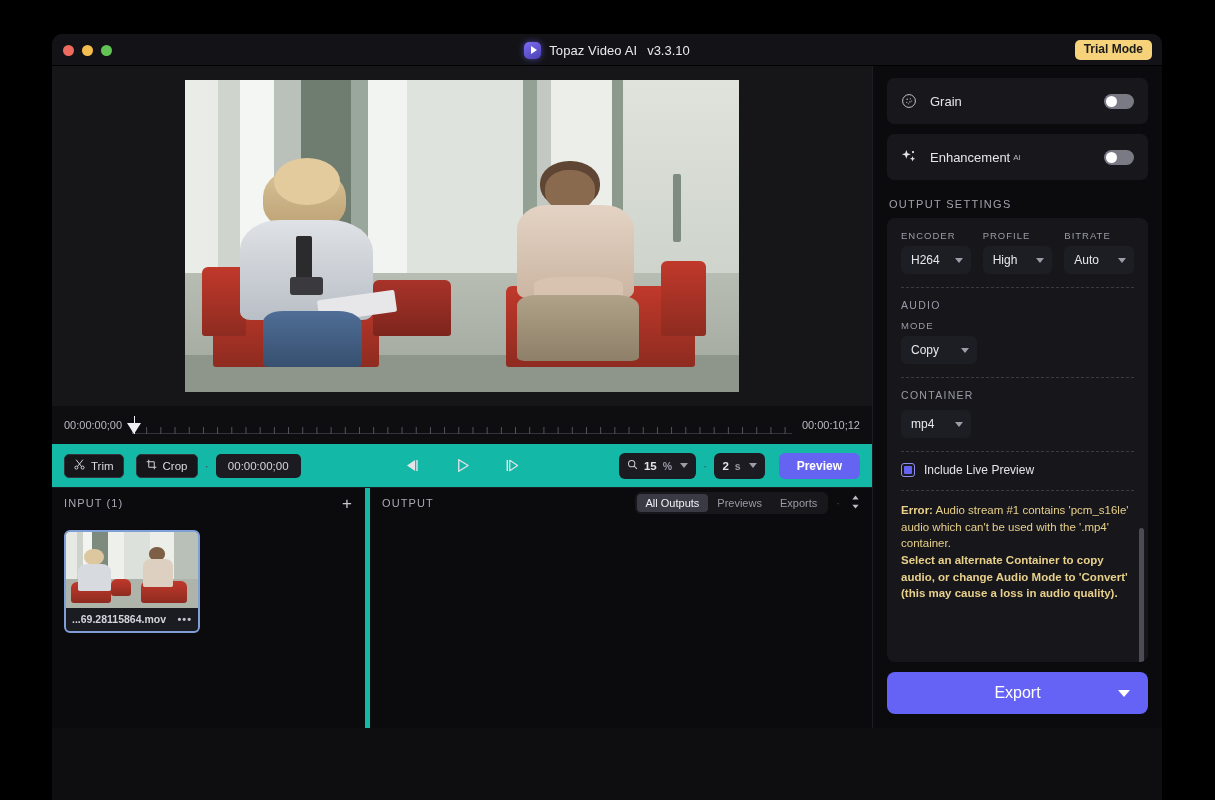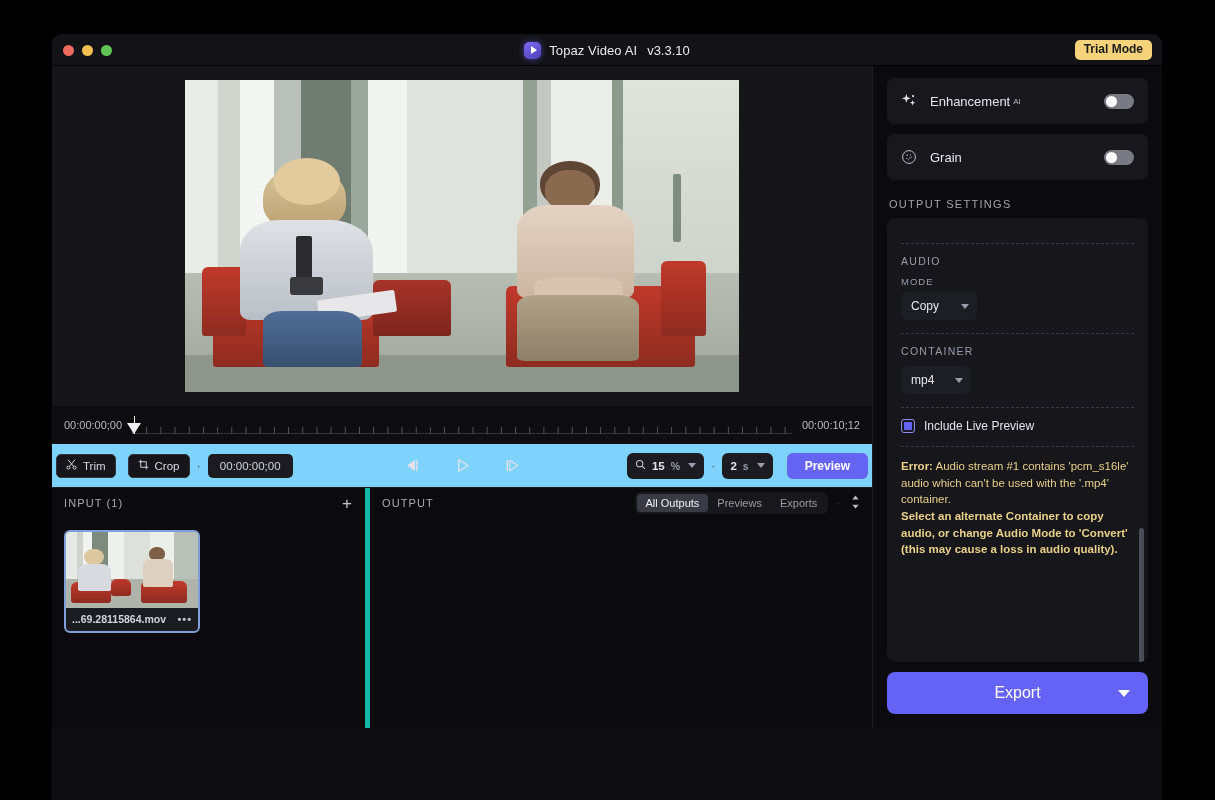--- a/index.html
+++ b/index.html
@@ -150,23 +150,23 @@
     border-top: 11px solid #f0f0f4;
     transform: translateX(-7px);
   }
   #playhead-stem {
     position: absolute; left: 2px; bottom: 2px; width: 1px; height: 18px;
     background: #f0f0f4;
   }
 
   
   #transport {
-    height: 44px; background: #7dd3fc;
+    height: 44px; background: #14b8a6;
     display: flex; align-items: center;
-    padding: 0 4px;
+    padding: 0 12px;
     border-bottom: 1px solid #1c1c21;
     position: relative;
   }
   .tbtn {
     height: 24px; display: inline-flex; align-items: center; gap: 6px;
     border: 1px solid #33333c; border-radius: 5px;
     background: #15151a; color: #d9d9e0;
     font-size: 11.5px; padding: 0 9px;
   }
   .sep-dot { color: #4a4a55; margin: 0 7px; font-size: 13px; }
@@ -531,55 +531,78 @@
           </div>
           <div></div>
         </div>
       </div>
     </div>
 
     <div id="right-col">
 
       <div class="mod-card">
         <span class="mod-ico">
-          <svg width="16" height="16" viewBox="0 0 18 18" fill="#e2e2ea">
-            <polygon points="6,1 7.3,4.7 11,6 7.3,7.3 6,11 4.7,7.3 1,6 4.7,4.7"></polygon>
-            <polygon points="13,8 13.8,10.2 16,11 13.8,11.8 13,14 12.2,11.8 10,11 12.2,10.2"></polygon>
-            <circle cx="13.5" cy="3.5" r="1.3"></circle>
-          </svg>
-        </span>
-        <span class="mod-name">Enhancement</span>
-        <span class="mod-sup">AI</span>
-        <div class="toggle">
-            <div class="knob"></div>
-          </div>
-      </div>
-
-      <div class="mod-card">
-        <span class="mod-ico">
           <svg width="16" height="16" viewBox="0 0 18 18" fill="none">
             <circle cx="9" cy="9" r="7.2" stroke="#c6c6d0" stroke-width="1.1"></circle>
             <circle cx="7" cy="7" r=".8" fill="#c6c6d0"></circle>
               <circle cx="10.5" cy="6.5" r=".7" fill="#c6c6d0"></circle>
             <circle cx="6.5" cy="10.5" r=".7" fill="#c6c6d0"></circle>
               <circle cx="10" cy="10" r=".8" fill="#c6c6d0"></circle>
             <circle cx="12" cy="9" r=".6" fill="#c6c6d0"></circle>
               <circle cx="8.3" cy="12" r=".6" fill="#c6c6d0"></circle>
           </svg>
         </span>
         <span class="mod-name">Grain</span>
         <div class="toggle">
             <div class="knob"></div>
           </div>
       </div>
 
+      <div class="mod-card">
+        <span class="mod-ico">
+          <svg width="16" height="16" viewBox="0 0 18 18" fill="#e2e2ea">
+            <polygon points="6,1 7.3,4.7 11,6 7.3,7.3 6,11 4.7,7.3 1,6 4.7,4.7"></polygon>
+            <polygon points="13,8 13.8,10.2 16,11 13.8,11.8 13,14 12.2,11.8 10,11 12.2,10.2"></polygon>
+            <circle cx="13.5" cy="3.5" r="1.3"></circle>
+          </svg>
+        </span>
+        <span class="mod-name">Enhancement</span>
+        <span class="mod-sup">AI</span>
+        <div class="toggle">
+            <div class="knob"></div>
+          </div>
+      </div>
+
       <div id="out-settings-title">OUTPUT SETTINGS</div>
 
       <div id="settings-card">
 
+        <div id="encoder-row">
+          <div style="width:76px;">
+            <span class="field-label">ENCODER</span>
+            <div class="select">
+              <span>H264</span>
+              <span class="chev"></span>
+            </div>
+          </div>
+          <div style="width:76px;">
+            <span class="field-label">PROFILE</span>
+            <div class="select">
+              <span>High</span>
+              <span class="chev"></span>
+            </div>
+          </div>
+          <div style="width:76px;">
+            <span class="field-label">BITRATE</span>
+            <div class="select">
+              <span>Auto</span>
+              <span class="chev"></span>
+            </div>
+          </div>
+        </div>
 
         <div class="divider"></div>
 
         <div class="sect-title">AUDIO</div>
         <div class="field-label">MODE</div>
         <div class="select" style="width:76px;">
           <span>Copy</span>
           <span class="chev"></span>
         </div>
 

